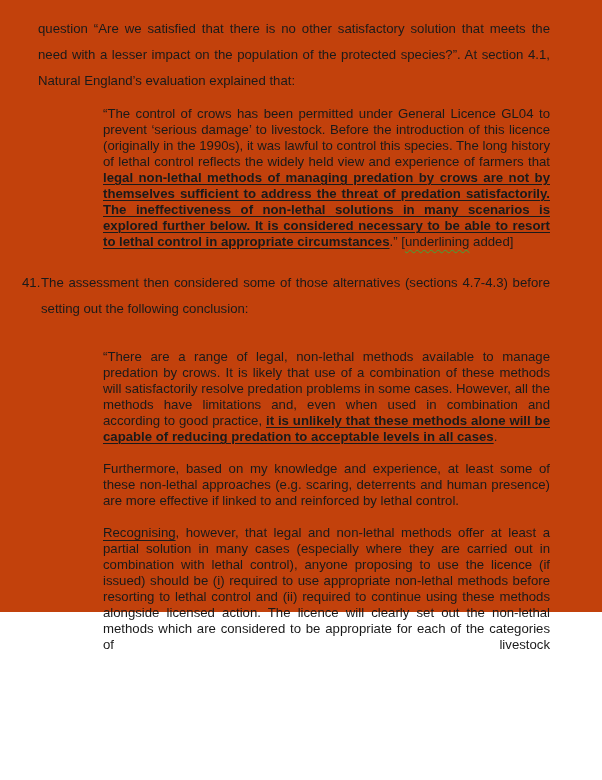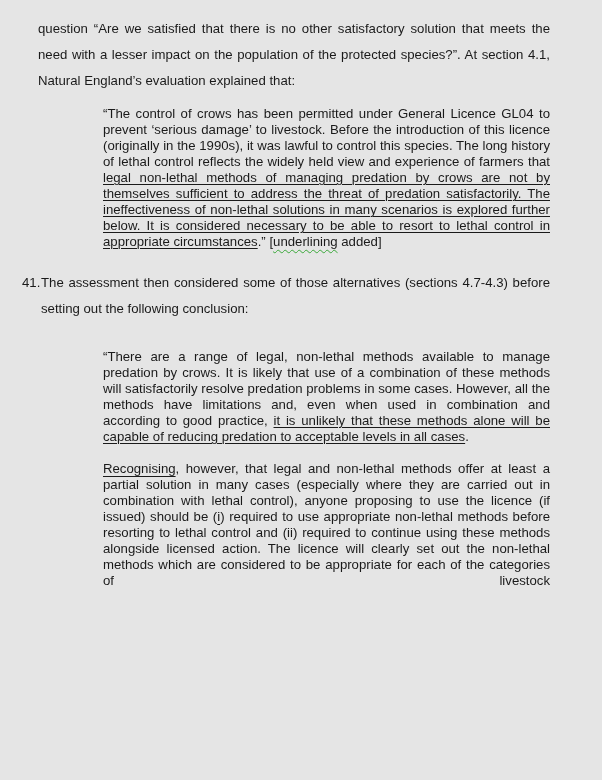--- a/index.html
+++ b/index.html
@@ -10,23 +10,23 @@
   body {
     width: 602px;
     height: 780px;
     overflow: hidden;
     font-family: "Liberation Sans", sans-serif;
     color: #1a1a1a;
   }
   .page {
     box-sizing: border-box;
     width: 602px;
-    height: 780px;
+    height: 612px;
     padding-top: 16px;
-    background: #e5e5e5;
+    background: #c2410c;
   }
   .main-para {
     margin: 0 52px 0 38px;
     font-size: 13.2px;
     line-height: 26px;
     text-align: justify;
   }
   .numbered-item {
     display: flex;
     margin: 20px 52px 0 22px;
@@ -51,20 +51,21 @@
   .quote p {
     margin: 0 0 16px 0;
   }
   .quote p:last-child {
     margin-bottom: 0;
   }
   .u {
     text-decoration: underline;
     text-decoration-thickness: 1px;
     text-underline-offset: 2px;
+    font-weight: bold;
   }
   .sq-red {
     text-decoration-line: underline;
     text-decoration-style: wavy;
     text-decoration-color: #e03c31;
     text-decoration-thickness: 1px;
     text-underline-offset: 3px;
     text-decoration: underline;
   }
   .sq-green {
@@ -90,18 +91,19 @@
   </div>
 
   <div class="numbered-item">
     <span class="num">41.</span>
     <p class="itext">The assessment then considered some of those alternatives (sections 4.7-4.3) before setting out the following conclusion:</p>
   </div>
 
   <div class="quote mt13">
     <p><span>“There are a range of legal, non-lethal methods available to manage predation by crows. It is likely that use of a combination of these methods will satisfactorily resolve predation problems in some cases. However, all the methods have limitations and, even when used in combination and according to good practice, </span><span class="u">it is unlikely that these methods alone will be capable of reducing predation to acceptable levels in all cases</span><span>.</span></p>
 
+    <p>Furthermore, based on my knowledge and experience, at least some of these non-lethal approaches (e.g. scaring, deterrents and human presence) are more effective if linked to and reinforced by lethal control.</p>
 
 
     <p class="cutoff"><span class="sq-red">Recognising</span><span>, however, that legal and non-lethal methods offer at least a partial solution in many cases (especially where they are carried out in combination with lethal control), anyone proposing to use the licence (if issued) should be (</span><span class="sq-red">i</span><span>) required to use appropriate non-lethal methods before resorting to lethal control and (ii) required to continue using these methods alongside licensed action. The licence will clearly set out the non-lethal methods which are considered to be appropriate for each of the categories of livestock</span></p>
   </div>
 
 </div>
 
 </body></html>

